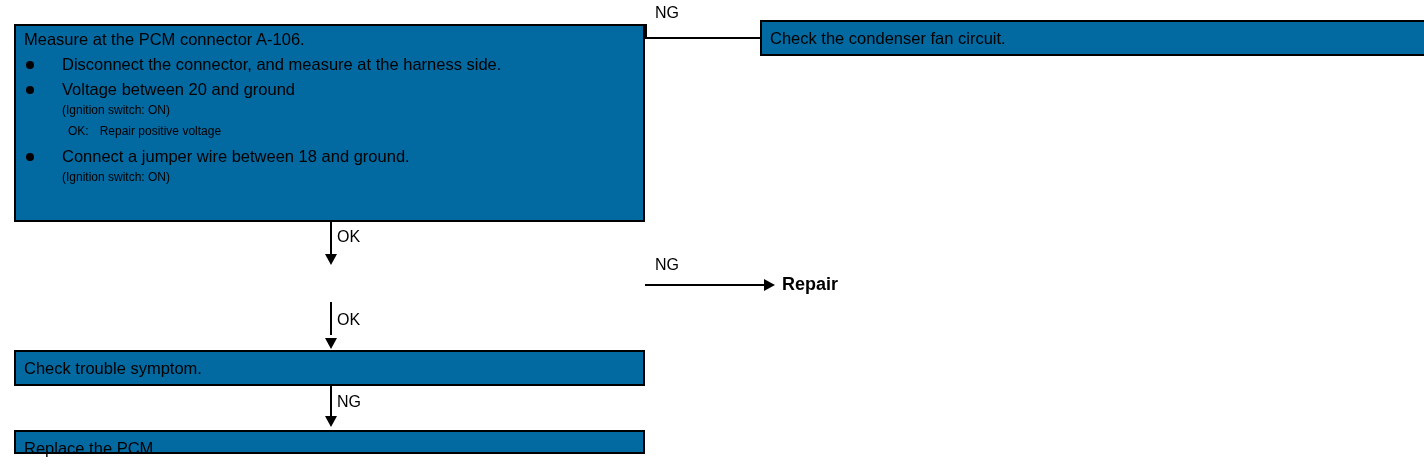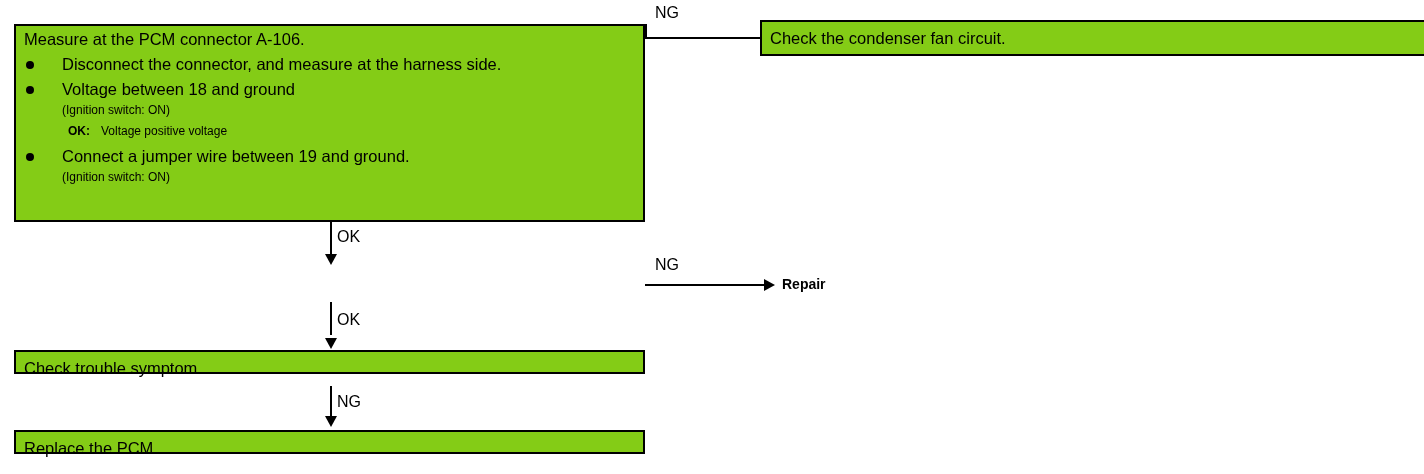--- a/index.html
+++ b/index.html
@@ -20,21 +20,21 @@
     height: 474px;
     background: #ffffff;
     overflow: hidden;
   }
 
   
   .box {
     position: absolute;
     box-sizing: border-box;
     border: 2px solid #000000;
-    background: #84cc16;
+    background: #0369a1;
   }
 
   
   #main-box { left: 14px; top: 24px; width: 631px; height: 198px; }
 
   .main-heading {
     position: absolute;
     left: 8px;
     top: 3px;
     font-size: 16.5px;
@@ -64,27 +64,27 @@
     text-align: center;
   }
   .sub-line {
     position: absolute;
     left: 46px;
     font-size: 12px;
     line-height: 21px;
     white-space: nowrap;
   }
   .ok-prefix {
-    font-weight: bold;
+    font-weight: normal;
   }
 
   
   #fan-circuit-box { left: 760px; top: 20px; width: 741px; height: 36px; }
   #connector-box   { left: 14px;  top: 266px; width: 631px; height: 36px; }
-  #symptom-box     { left: 14px;  top: 350px; width: 631px; height: 24px; }
+  #symptom-box     { left: 14px;  top: 350px; width: 631px; height: 36px; }
   #replace-box     { left: 14px;  top: 430px; width: 631px; height: 24px; }
 
   .inbox-label {
     position: absolute;
     left: 8px;
     top: 5px;
     font-size: 16.5px;
     line-height: 22px;
     white-space: nowrap;
   }
@@ -124,21 +124,21 @@
   .edge-label {
     position: absolute;
     font-size: 16px;
     line-height: 18px;
     white-space: nowrap;
     color: #000000;
   }
 
   .plain-text {
     position: absolute;
-    font-size: 14px;
+    font-size: 18px;
     font-weight: bold;
     line-height: 20px;
     white-space: nowrap;
     color: #000000;
   }
 </style>
 </head>
 <body>
 
 <div id="sheet">
@@ -147,30 +147,30 @@
 
     <div class="main-heading">Measure at the PCM connector A-106.</div>
 
     <div class="bullet-row" style="top:28px;">
       <span class="bullet-dot" style="top:7px;"></span>
       <span class="bullet-label">Disconnect the connector, and measure at the harness side.</span>
     </div>
 
     <div class="bullet-row" style="top:53px;">
       <span class="bullet-dot" style="top:7px;"></span>
-      <span class="bullet-label">Voltage between 18 and ground</span>
+      <span class="bullet-label">Voltage between 20 and ground</span>
     </div>
     <div class="sub-line" style="top:74px;">(Ignition switch: ON)</div>
     <div class="sub-line" style="top:95px; left:52px;">
-      <span class="ok-prefix">OK:</span><span style="display:inline-block;width:11px;"></span><span>Voltage positive voltage</span>
+      <span class="ok-prefix">OK:</span><span style="display:inline-block;width:11px;"></span><span>Repair positive voltage</span>
     </div>
 
     <div class="bullet-row" style="top:120px;">
       <span class="bullet-dot" style="top:7px;"></span>
-      <span class="bullet-label">Connect a jumper wire between 19 and ground.</span>
+      <span class="bullet-label">Connect a jumper wire between 18 and ground.</span>
     </div>
     <div class="sub-line" style="top:141px;">(Ignition switch: ON)</div>
   </div>
 
   <div class="vline" style="left:645px; top:24px; height:14px;"></div>
   <div class="hline" style="left:645px; top:37px; width:120px;"></div>
   <div class="arrow-right" style="left:764px; top:32px;"></div>
   <div class="edge-label" style="left:655px; top:4px;">NG</div>
 
   <div class="box" id="fan-circuit-box">

